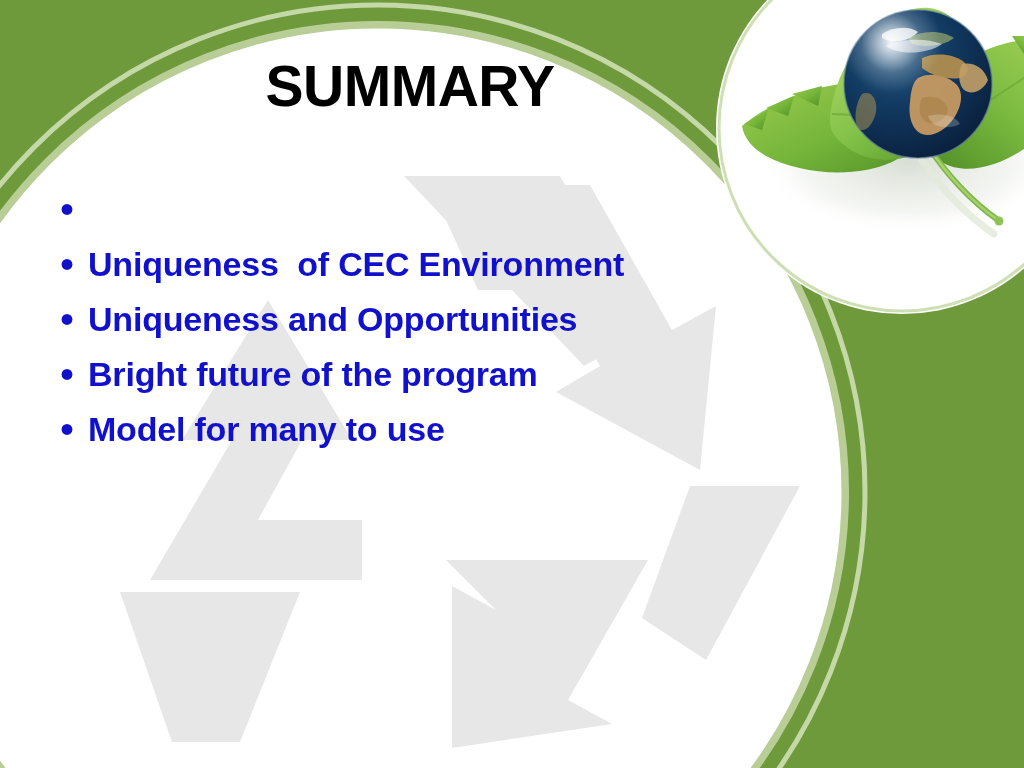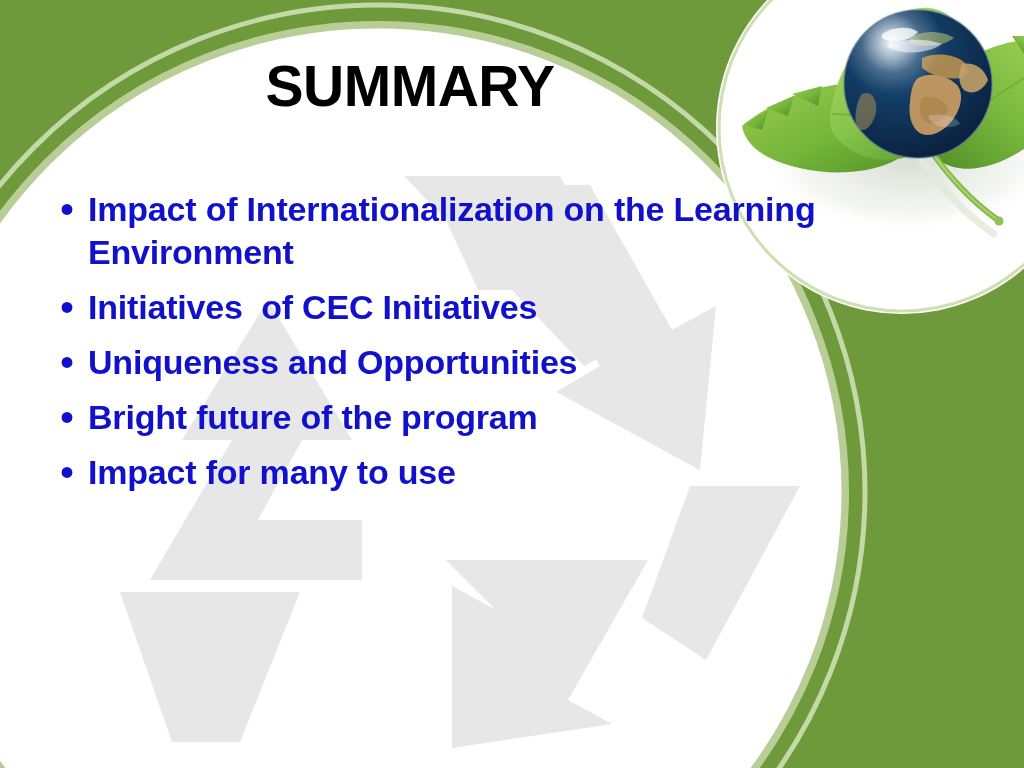--- a/index.html
+++ b/index.html
@@ -283,38 +283,37 @@
       </g>
     </g>
   </svg>
 
   <div id="title">SUMMARY</div>
 
   <div id="bullets">
 
     <div class="bullet-row wrap">
       <span class="bullet-dot">•</span>
-      <span class="bullet-text">Impact of Internationalization on the Learning Environment</span>
     </div>
 
     <div class="bullet-row">
       <span class="bullet-dot">•</span>
-      <span class="bullet-text">Initiatives  of CEC Initiatives</span>
+      <span class="bullet-text">Uniqueness  of CEC Environment</span>
     </div>
 
     <div class="bullet-row">
       <span class="bullet-dot">•</span>
       <span class="bullet-text">Uniqueness and Opportunities</span>
     </div>
 
     <div class="bullet-row">
       <span class="bullet-dot">•</span>
       <span class="bullet-text">Bright future of the program</span>
     </div>
 
     <div class="bullet-row">
       <span class="bullet-dot">•</span>
-      <span class="bullet-text">Impact for many to use</span>
+      <span class="bullet-text">Model for many to use</span>
     </div>
 
   </div>
 
 </div>
 
 </body></html>

